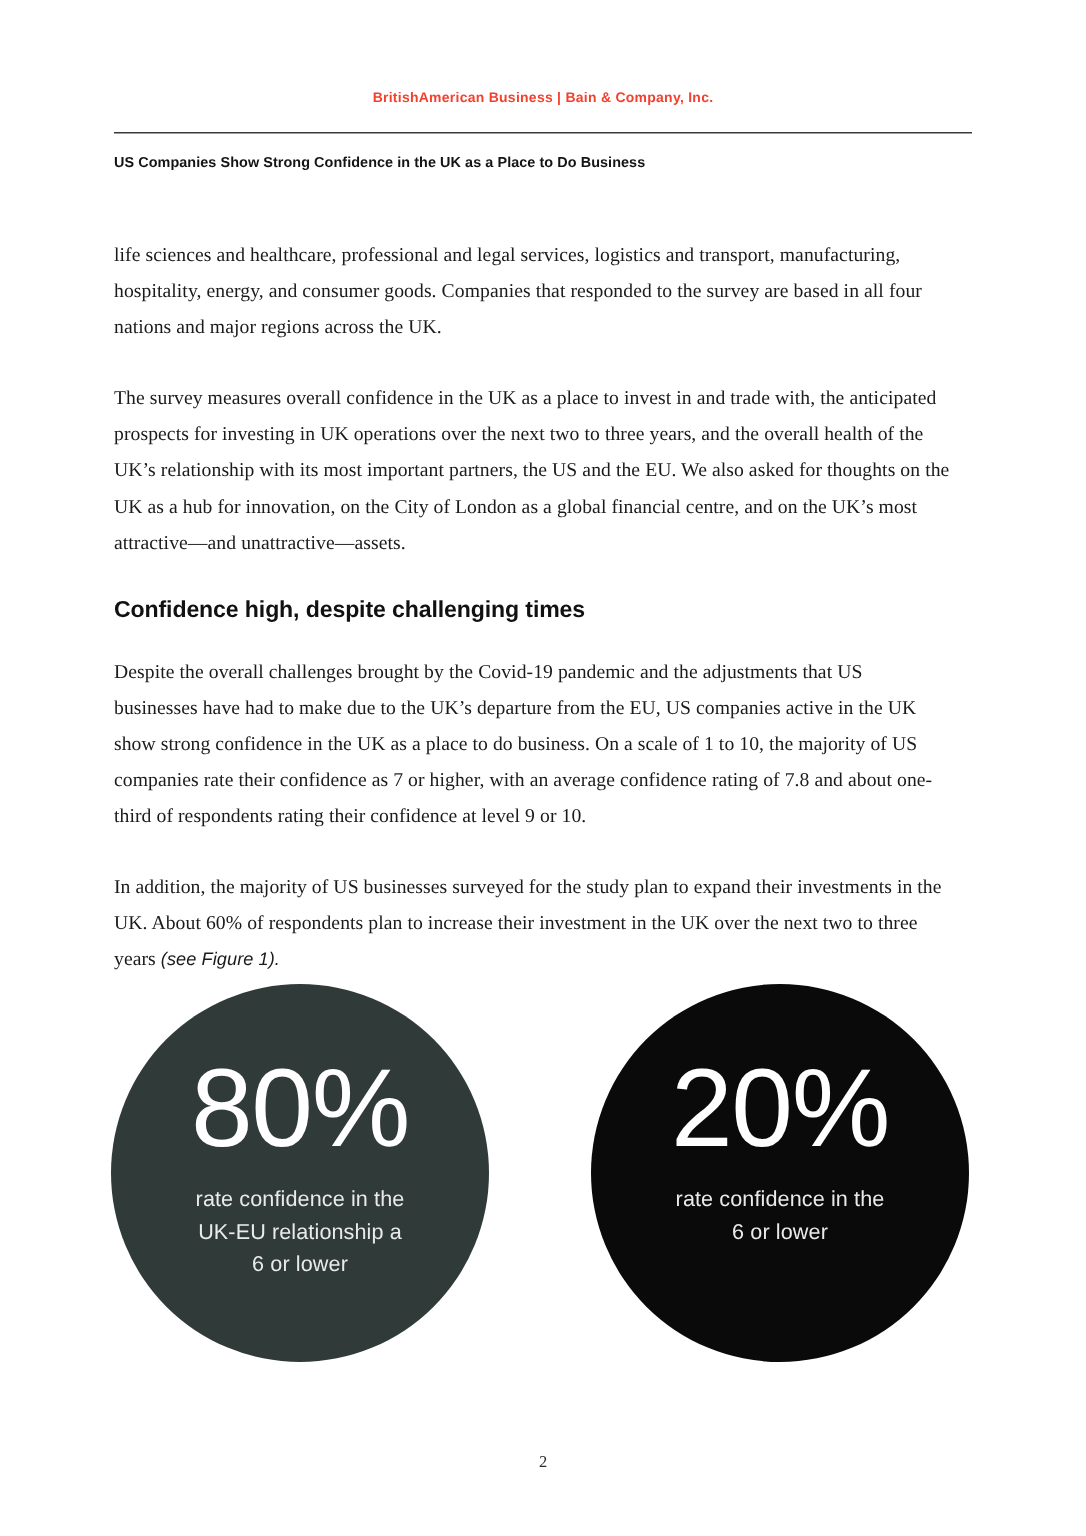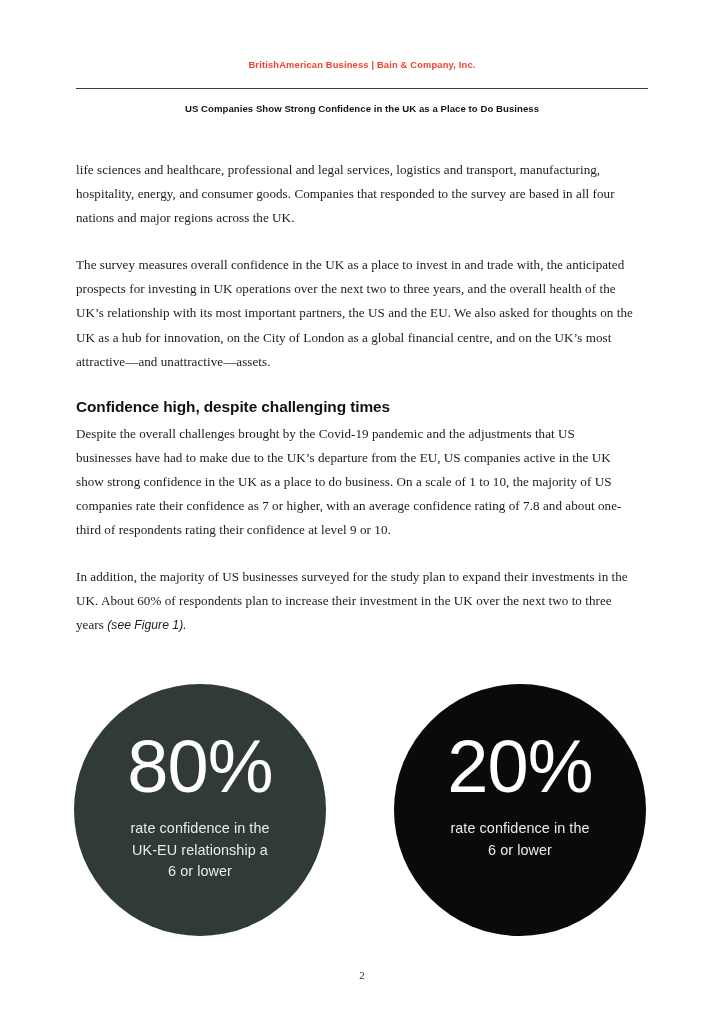--- a/index.html
+++ b/index.html
@@ -46,21 +46,20 @@
     width: 572px;
     height: 1px;
     background: #3a3a3a;
   }
 
   .doc-subtitle {
     position: absolute;
     left: 76px;
     top: 103px;
     width: 572px;
-    text-align: center;
     font-family: "Liberation Sans", sans-serif;
     font-size: 9.6px;
     font-weight: bold;
     letter-spacing: 0.005em;
     color: #141414;
     white-space: nowrap;
   }
 
   
   .body-col {
@@ -74,40 +73,40 @@
     margin: 0 16px 23px 0;
     font-family: "Liberation Serif", serif;
     font-size: 13.1px;
     line-height: 24.1px;
     color: #1b1b1b;
     text-align: left;
     letter-spacing: 0.004em;
   }
 
   h2.section-head {
-    margin: 10px 0 5px 0;
+    margin: 10px 0 19px 0;
     font-family: "Liberation Sans", sans-serif;
     font-size: 15.4px;
     font-weight: bold;
     letter-spacing: -0.005em;
     color: #111111;
     line-height: 20px;
   }
 
   .fig-ref {
     font-family: "Liberation Sans", sans-serif;
     font-style: italic;
     font-size: 12.1px;
   }
 
   
   .stats-row {
     position: absolute;
     left: 0;
-    top: 680px;
+    top: 652px;
     width: 724px;
     height: 260px;
   }
 
   .stat-circle {
     position: absolute;
     width: 252px;
     height: 252px;
     border-radius: 50%;
     display: flex;

